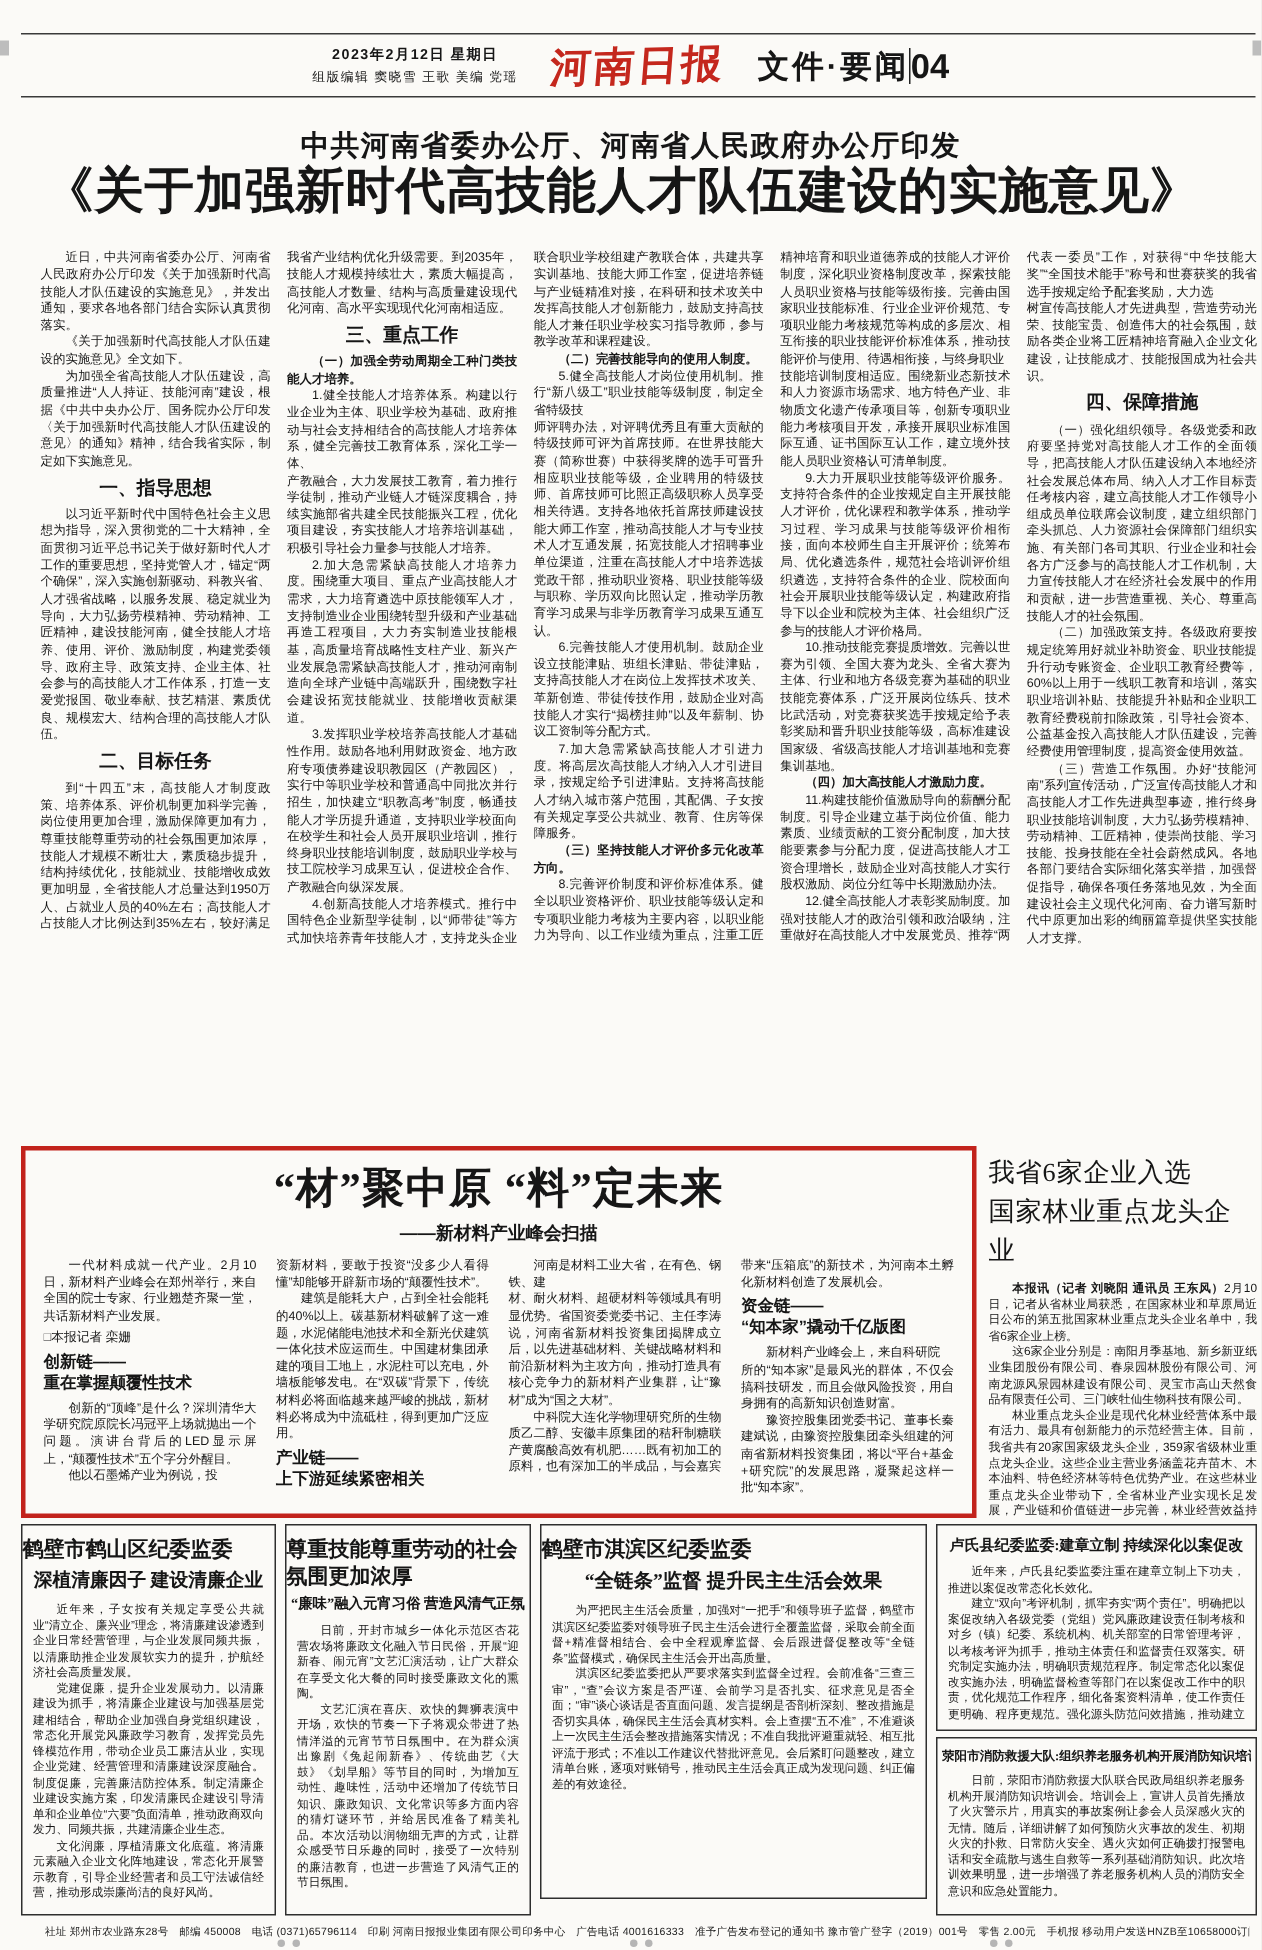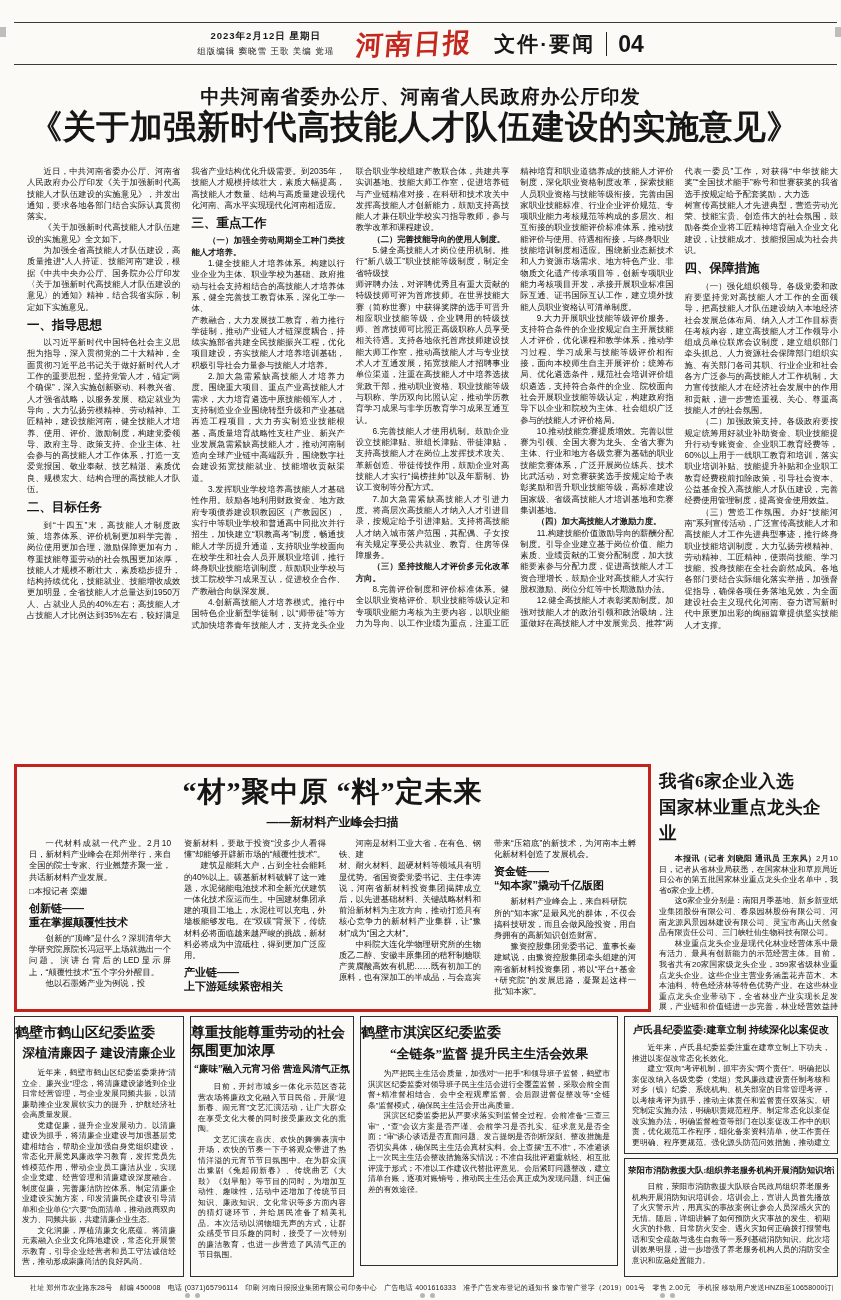--- a/index.html
+++ b/index.html
@@ -8,52 +8,52 @@
   .hr{position:absolute;left:14px;right:4px;height:1px;background:#3a3a3a;}
   .reg{position:absolute;background:#bdbdbd;}
   
   .masthead{position:absolute;top:26px;left:0;right:0;height:36px;display:flex;
             justify-content:center;align-items:center;gap:22px;}
   .mh-date{text-align:center;}
   .mh-date .l1{font-size:9.5px;font-weight:bold;letter-spacing:1px;}
   .mh-date .l2{font-size:8.5px;margin-top:3px;letter-spacing:1px;}
   .mh-logo{font-family:"Liberation Serif",serif;font-weight:bold;font-size:27px;color:#c4271d;
            transform:skewX(-6deg) rotate(-1.5deg);letter-spacing:2px;}
-  .mh-sec{display:flex;align-items:center;gap:11px;}
+  .mh-sec{display:flex;align-items:center;}
   .mh-sec .sec{font-size:21px;font-weight:bold;letter-spacing:2px;}
   .mh-sep{width:1px;height:24px;background:#222;}
   .mh-page{font-size:23px;font-weight:bold;}
   
   .doc-kicker{position:absolute;top:84px;left:0;right:0;text-align:center;
               font-size:19px;font-weight:bold;letter-spacing:1px;}
   .doc-title{position:absolute;top:105px;left:0;right:12px;margin:0;text-align:center;
              font-family:Liberation Serif, serif;font-size:33px;font-weight:900;letter-spacing:0.5px;}
   .doc-cols{position:absolute;top:166px;left:27px;width:811px;height:588px;overflow:hidden;
             column-count:5;column-gap:11px;font-size:8.3px;line-height:11.3px;text-align:justify;}
   .b-p,.b-pl{margin:0;text-indent:2em;}
   .b-pc{margin:0;text-indent:0;}
-  .b-h2{font-size:12.5px;font-weight:bold;text-align:left;margin:7px 0 6px;text-indent:0;
+  .b-h2{font-size:12.5px;font-weight:bold;text-align:center;margin:7px 0 6px;text-indent:0;
         font-family:"Liberation Serif",serif;}
   .b-h3{font-weight:bold;margin:0;text-indent:2em;}
   .b-fh{font-size:11px;line-height:13.5px;font-weight:bold;margin:5px 0 4px;
         white-space:pre-line;text-indent:0;}
   .b-by{margin:3px 0;text-indent:0;font-size:8.5px;}
   .b-pl b{font-weight:bold;}
   
   .feature-box{position:absolute;left:14px;top:764px;width:637px;height:248px;box-sizing:border-box;
                border:3px solid #c2231c;}
   .f-title{margin:6px 0 0;text-align:center;font-family:"Liberation Serif",serif;
            font-size:28px;font-weight:900;letter-spacing:1px;}
   .f-sub{text-align:center;font-size:12px;font-weight:bold;margin-top:3px;}
   .f-cols{margin:7px 12px 0;height:164px;overflow:hidden;column-count:4;column-gap:13px;
           font-size:8.3px;line-height:11.2px;text-align:justify;}
   
   .right-article{position:absolute;left:659px;top:768px;width:179px;}
   .ra-title{margin:0;font-family:"Liberation Serif",serif;font-size:17.5px;line-height:26px;
-            font-weight:700;white-space:pre-line;letter-spacing:0.5px;}
+            font-weight:400;white-space:pre-line;letter-spacing:0.5px;}
   .ra-body{margin-top:8px;height:158px;overflow:hidden;font-size:7.9px;line-height:10.6px;
            text-align:justify;}
   
   .nbox{position:absolute;border:1px solid #2e2e2e;box-sizing:border-box;}
   .nb-kicker{text-align:left;font-size:14px;font-weight:bold;margin-top:7px;}
   .nb-title{text-align:center;font-weight:900;font-family:"Liberation Serif",serif;
             margin:3px 3px 4px;white-space:nowrap;overflow:hidden;}
   .nb-body{padding:2px 7px;font-size:7.8px;line-height:10.5px;text-align:justify;overflow:hidden;}
   #box1{left:14px;top:1016px;width:170px;height:261px;}
   #box2{left:190px;top:1016px;width:164px;height:261px;}
@@ -164,21 +164,21 @@
         <div class="b-pl"><b>本报讯（记者 刘晓阳 通讯员 王东风）</b>2月10日，记者从省林业局获悉，在国家林业和草原局近日公布的第五批国家林业重点龙头企业名单中，我省6家企业上榜。</div>
         <div class="b-p">这6家企业分别是：南阳月季基地、新乡新亚纸业集团股份有限公司、春泉园林股份有限公司、河南龙源风景园林建设有限公司、灵宝市高山天然食品有限责任公司、三门峡牡仙生物科技有限公司。</div>
         <div class="b-p">林业重点龙头企业是现代化林业经营体系中最有活力、最具有创新能力的示范经营主体。目前，我省共有20家国家级龙头企业，359家省级林业重点龙头企业。这些企业主营业务涵盖花卉苗木、木本油料、特色经济林等特色优势产业。在这些林业重点龙头企业带动下，全省林业产业实现长足发展，产业链和价值链进一步完善，林业经营效益持续提升，全省林业产值5年内由1996亿元增长到2200多亿元。③4</div>
       </div>
   </div>
 
   <div class="nbox" id="box1">
     <div class="nb-kicker">鹤壁市鹤山区纪委监委</div>
     <div class="nb-title">深植清廉因子 建设清廉企业</div>
     <div class="nb-body">
-        <div class="b-p">近年来，鹤壁市鹤山区纪委监委秉持“清立企、廉兴业”理念，将清廉建设渗透到企业日常经营管理，与企业发展同频共振，以清廉助推企业发展软实力的提升，护航经济社会高质量发展。</div>
+        <div class="b-p">近年来，子女按有关规定享受公共就业“清立企、廉兴业”理念，将清廉建设渗透到企业日常经营管理，与企业发展同频共振，以清廉助推企业发展软实力的提升，护航经济社会高质量发展。</div>
         <div class="b-p">党建促廉，提升企业发展动力。以清廉建设为抓手，将清廉企业建设与加强基层党建相结合，帮助企业加强自身党组织建设，常态化开展党风廉政学习教育，发挥党员先锋模范作用，带动企业员工廉洁从业，实现企业党建、经营管理和清廉建设深度融合。制度促廉，完善廉洁防控体系。制定清廉企业建设实施方案，印发清廉民企建设引导清单和企业单位“六要”负面清单，推动政商双向发力、同频共振，共建清廉企业生态。</div>
         <div class="b-p">文化润廉，厚植清廉文化底蕴。将清廉元素融入企业文化阵地建设，常态化开展警示教育，引导企业经营者和员工守法诚信经营，推动形成崇廉尚洁的良好风尚。</div>
       </div>
   </div>
   <div class="nbox" id="box2">
     <div class="nb-kicker">尊重技能尊重劳动的社会氛围更加浓厚</div>
     <div class="nb-title">“廉味”融入元宵习俗 营造风清气正氛围</div>
     <div class="nb-body">
         <div class="b-p">日前，开封市城乡一体化示范区杏花营农场将廉政文化融入节日民俗，开展“迎新春、闹元宵”文艺汇演活动，让广大群众在享受文化大餐的同时接受廉政文化的熏陶。</div>
         <div class="b-p">文艺汇演在喜庆、欢快的舞狮表演中开场，欢快的节奏一下子将观众带进了热情洋溢的元宵节节日氛围中。在为群众演出豫剧《兔起闹新春》、传统曲艺《大鼓》《划旱船》等节目的同时，为增加互动性、趣味性，活动中还增加了传统节日知识、廉政知识、文化常识等多方面内容的猜灯谜环节，并给居民准备了精美礼品。本次活动以润物细无声的方式，让群众感受节日乐趣的同时，接受了一次特别的廉洁教育，也进一步营造了风清气正的节日氛围。</div>

